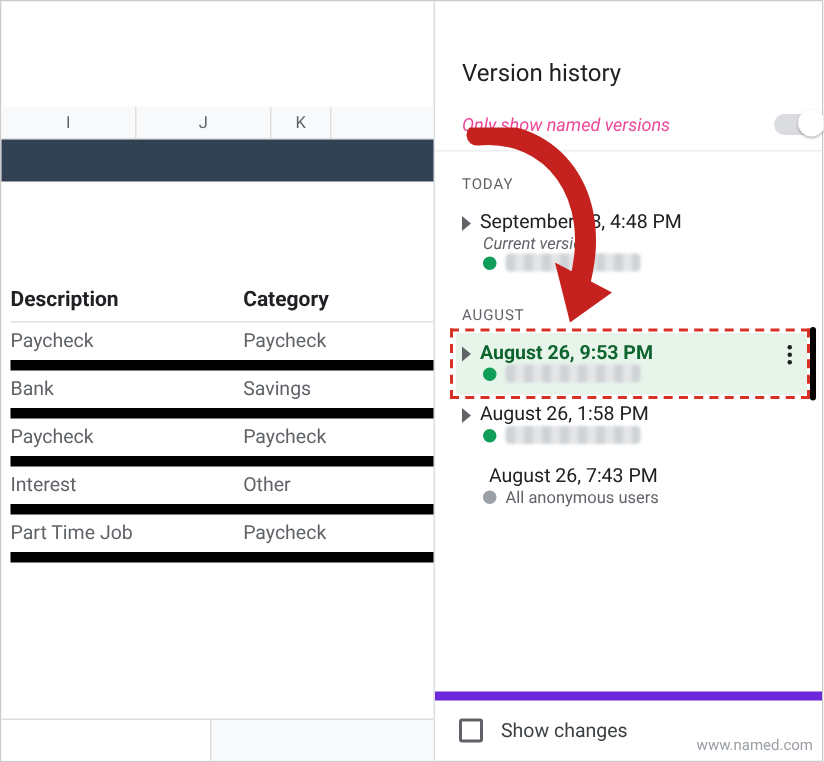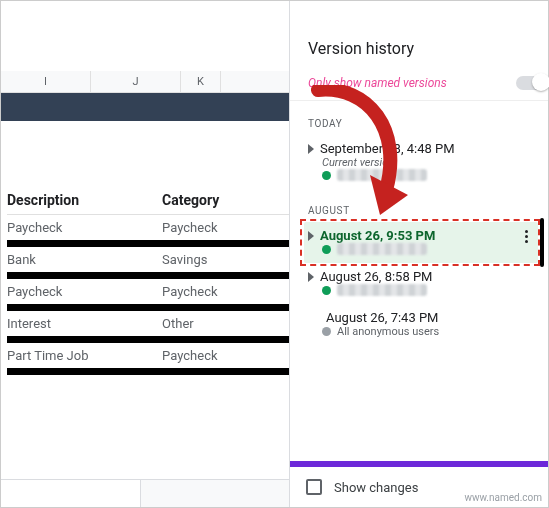--- a/index.html
+++ b/index.html
@@ -252,21 +252,21 @@
         <div class="kebab">
             <span></span>
             <span></span>
             <span></span>
           </div>
       </div>
 
       <div class="version-item">
         <div class="version-row">
           <span class="tri"></span>
-          <span>August 26, 8:58 PM</span>
+          <span>August 26, 1:58 PM</span>
         </div>
         <div class="sub plain">
             <span class="dot"></span>
             <span class="blur"></span>
           </div>
       </div>
 
       <div class="version-item">
         <div class="version-row">
           <span style="width:12px"></span>

